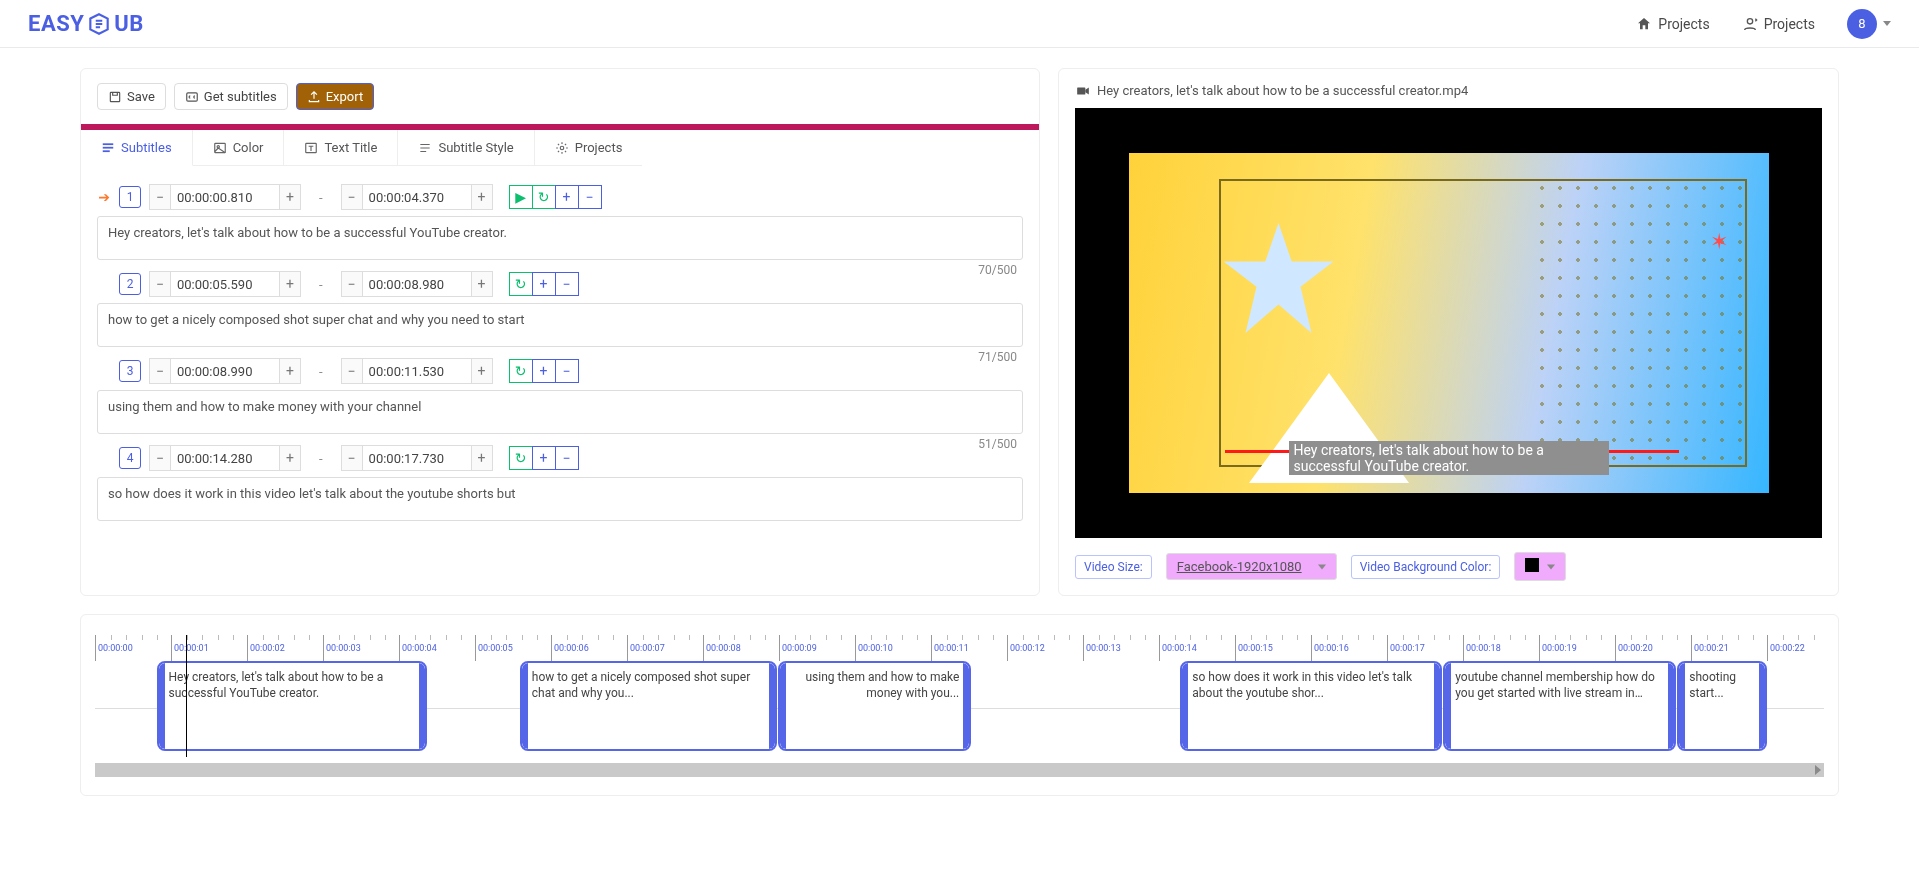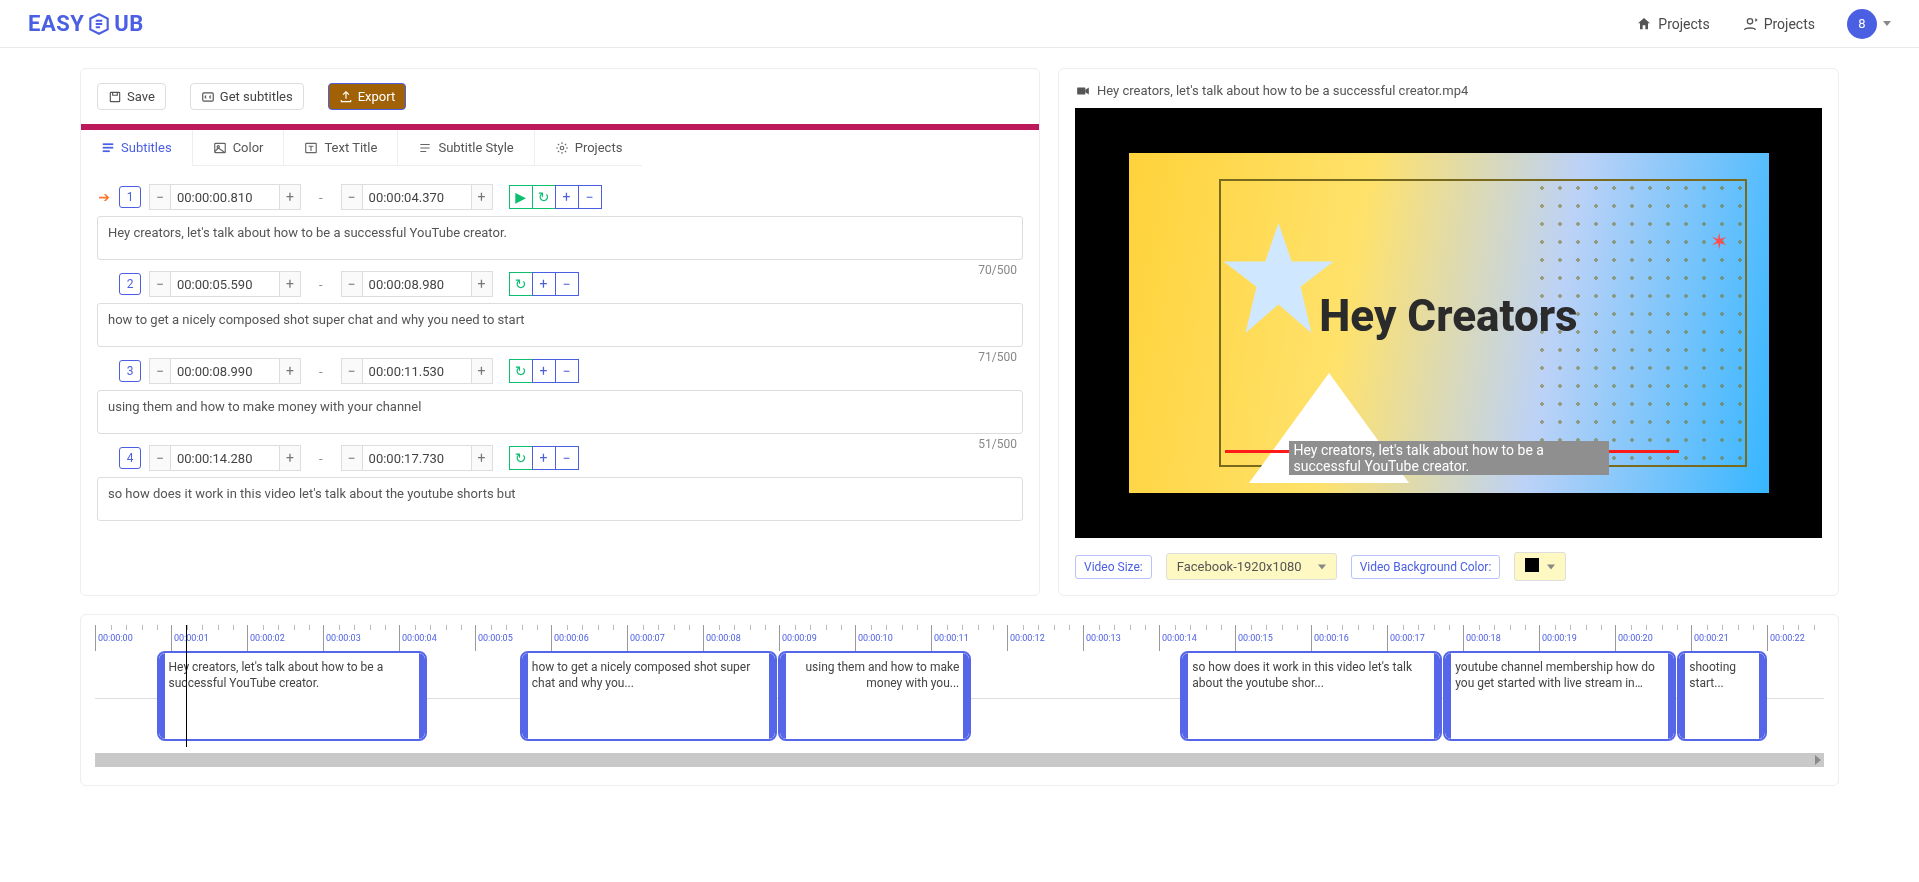--- a/index.html
+++ b/index.html
@@ -15,21 +15,21 @@
   .caret-down{width:0;height:0;border-left:4px solid transparent;border-right:4px solid transparent;border-top:5px solid #888;margin-left:6px;}
   
   .page{padding:20px 80px 0 80px;}
   .cols{display:flex;gap:18px;}
   .panel{border:1px solid #eee;border-radius:6px;background:#fff;}
   
   .editor{flex:0 0 960px;display:flex;flex-direction:column;}
   .toolbar{display:flex;align-items:center;padding:14px 16px;}
   .btn{border:1px solid #ddd;border-radius:4px;background:#fff;padding:5px 10px;display:inline-flex;align-items:center;font-size:13px;color:#444;cursor:pointer;}
   .btn svg{margin-right:5px;}
-  .btn+.btn{margin-left:24px;}
+  .btn+.btn{margin-left:8px;}
   .btn-primary{background:#a16207;color:#fff;border:1px solid #4b5fe3;margin-left:auto;}
   .btn-primary svg{stroke:#fff;}
   
   .tabs{display:flex;border-top:6px solid #be185d;}
   .tab{padding:10px 20px;border:1px solid #eee;border-top:none;border-left:none;display:flex;align-items:center;font-size:13px;color:#555;cursor:pointer;}
   .tab:last-child{border-right:none;}
   .tab.active{color:#4b5fe3;border-bottom-color:#fff;}
   .tab svg{margin-right:6px;}
   
   .sub-list{padding:18px 16px 4px 16px;height:400px;overflow-y:scroll;}
@@ -65,25 +65,25 @@
   .vi-arrow{position:absolute;left:120px;bottom:10px;width:0;height:0;border-left:80px solid transparent;border-right:80px solid transparent;border-bottom:110px solid #fff;}
   .vi-redline{position:absolute;left:96px;right:90px;bottom:40px;height:3px;background:#ff1a1a;}
   .vi-spark{position:absolute;right:40px;top:76px;color:#ff4d4d;font-size:22px;}
   .vi-title{position:absolute;top:48%;left:50%;transform:translate(-50%,-50%);font-size:44px;font-weight:800;color:#2b2b2b;white-space:nowrap;}
   .vi-dots{position:absolute;right:26px;top:26px;bottom:26px;width:210px;
            background-image:radial-gradient(circle,#7a7120 2px,transparent 2px);
            background-size:18px 18px;opacity:.55;}
   .vi-caption{position:absolute;bottom:18px;left:50%;transform:translateX(-50%);background:#8f8f8f;color:#fff;font-size:14px;padding:1px 5px;}
   .preview-opts{display:flex;align-items:center;gap:14px;margin-top:14px;}
   .opt-label{border:1px solid #b9c3ff;color:#4b5fe3;border-radius:3px;padding:4px 8px;font-size:12px;}
-  .opt-select{border:1px solid #ddd;border-radius:3px;padding:5px 34px 5px 10px;font-size:13px;background:#fef9c3;position:relative;}
+  .opt-select{border:1px solid #ddd;border-radius:3px;padding:5px 34px 5px 10px;font-size:13px;background:#f0abfc;position:relative;text-decoration:underline;}
   .opt-select::after{content:"";position:absolute;right:10px;top:50%;width:0;height:0;border-left:4px solid transparent;border-right:4px solid transparent;border-top:5px solid #888;transform:translateY(-50%);}
   .swatch{width:14px;height:14px;background:#000;display:inline-block;}
   
-  .timeline-panel{margin-top:18px;padding:10px 14px 18px 14px;}
+  .timeline-panel{margin-top:18px;padding:20px 14px 18px 14px;}
   .ruler{position:relative;height:26px;overflow:hidden;}
   .ruler-inner{position:absolute;left:0;top:0;height:100%;display:flex;}
   .tick-major{position:relative;width:76px;flex:none;border-left:1px solid #999;}
   .tick-major span{position:absolute;left:2px;top:8px;font-size:9px;color:#4b5fe3;}
   .tick-minor{position:absolute;top:0;width:1px;height:5px;background:#bbb;}
   .clips-row{position:relative;height:94px;}
   .baseline{position:absolute;left:0;right:0;top:50%;height:1px;background:#ddd;}
   .clip{position:absolute;top:0;height:90px;border:2px solid #5666e8;border-radius:8px;background:#fff;padding:6px 8px;font-size:12px;color:#444;overflow:hidden;}
   .clip::before,.clip::after{content:"";position:absolute;top:0;bottom:0;width:6px;background:#5666e8;}
   .clip::before{left:0;border-radius:6px 0 0 6px;}
@@ -306,21 +306,20 @@
         <span>Hey creators, let's talk about how to be a successful creator.mp4</span>
       </div>
       <div class="video-frame">
         <div class="video-inner">
           <div class="vi-dots"></div>
           <div class="vi-border"></div>
           <div class="vi-burst"></div>
           <div class="vi-arrow"></div>
           <div class="vi-redline"></div>
           <div class="vi-spark">✶</div>
-          <div class="vi-title">Hey Creators</div>
           <div class="vi-caption">Hey creators, let's talk about how to be a successful YouTube creator.</div>
         </div>
       </div>
       <div class="preview-opts">
         <span class="opt-label">Video Size:</span>
         <div class="opt-select"><span>Facebook-1920x1080</span></div>
         <span class="opt-label">Video Background Color:</span>
         <div class="opt-select" style="padding-right:26px"><span class="swatch"></span></div>
       </div>
     </div>

